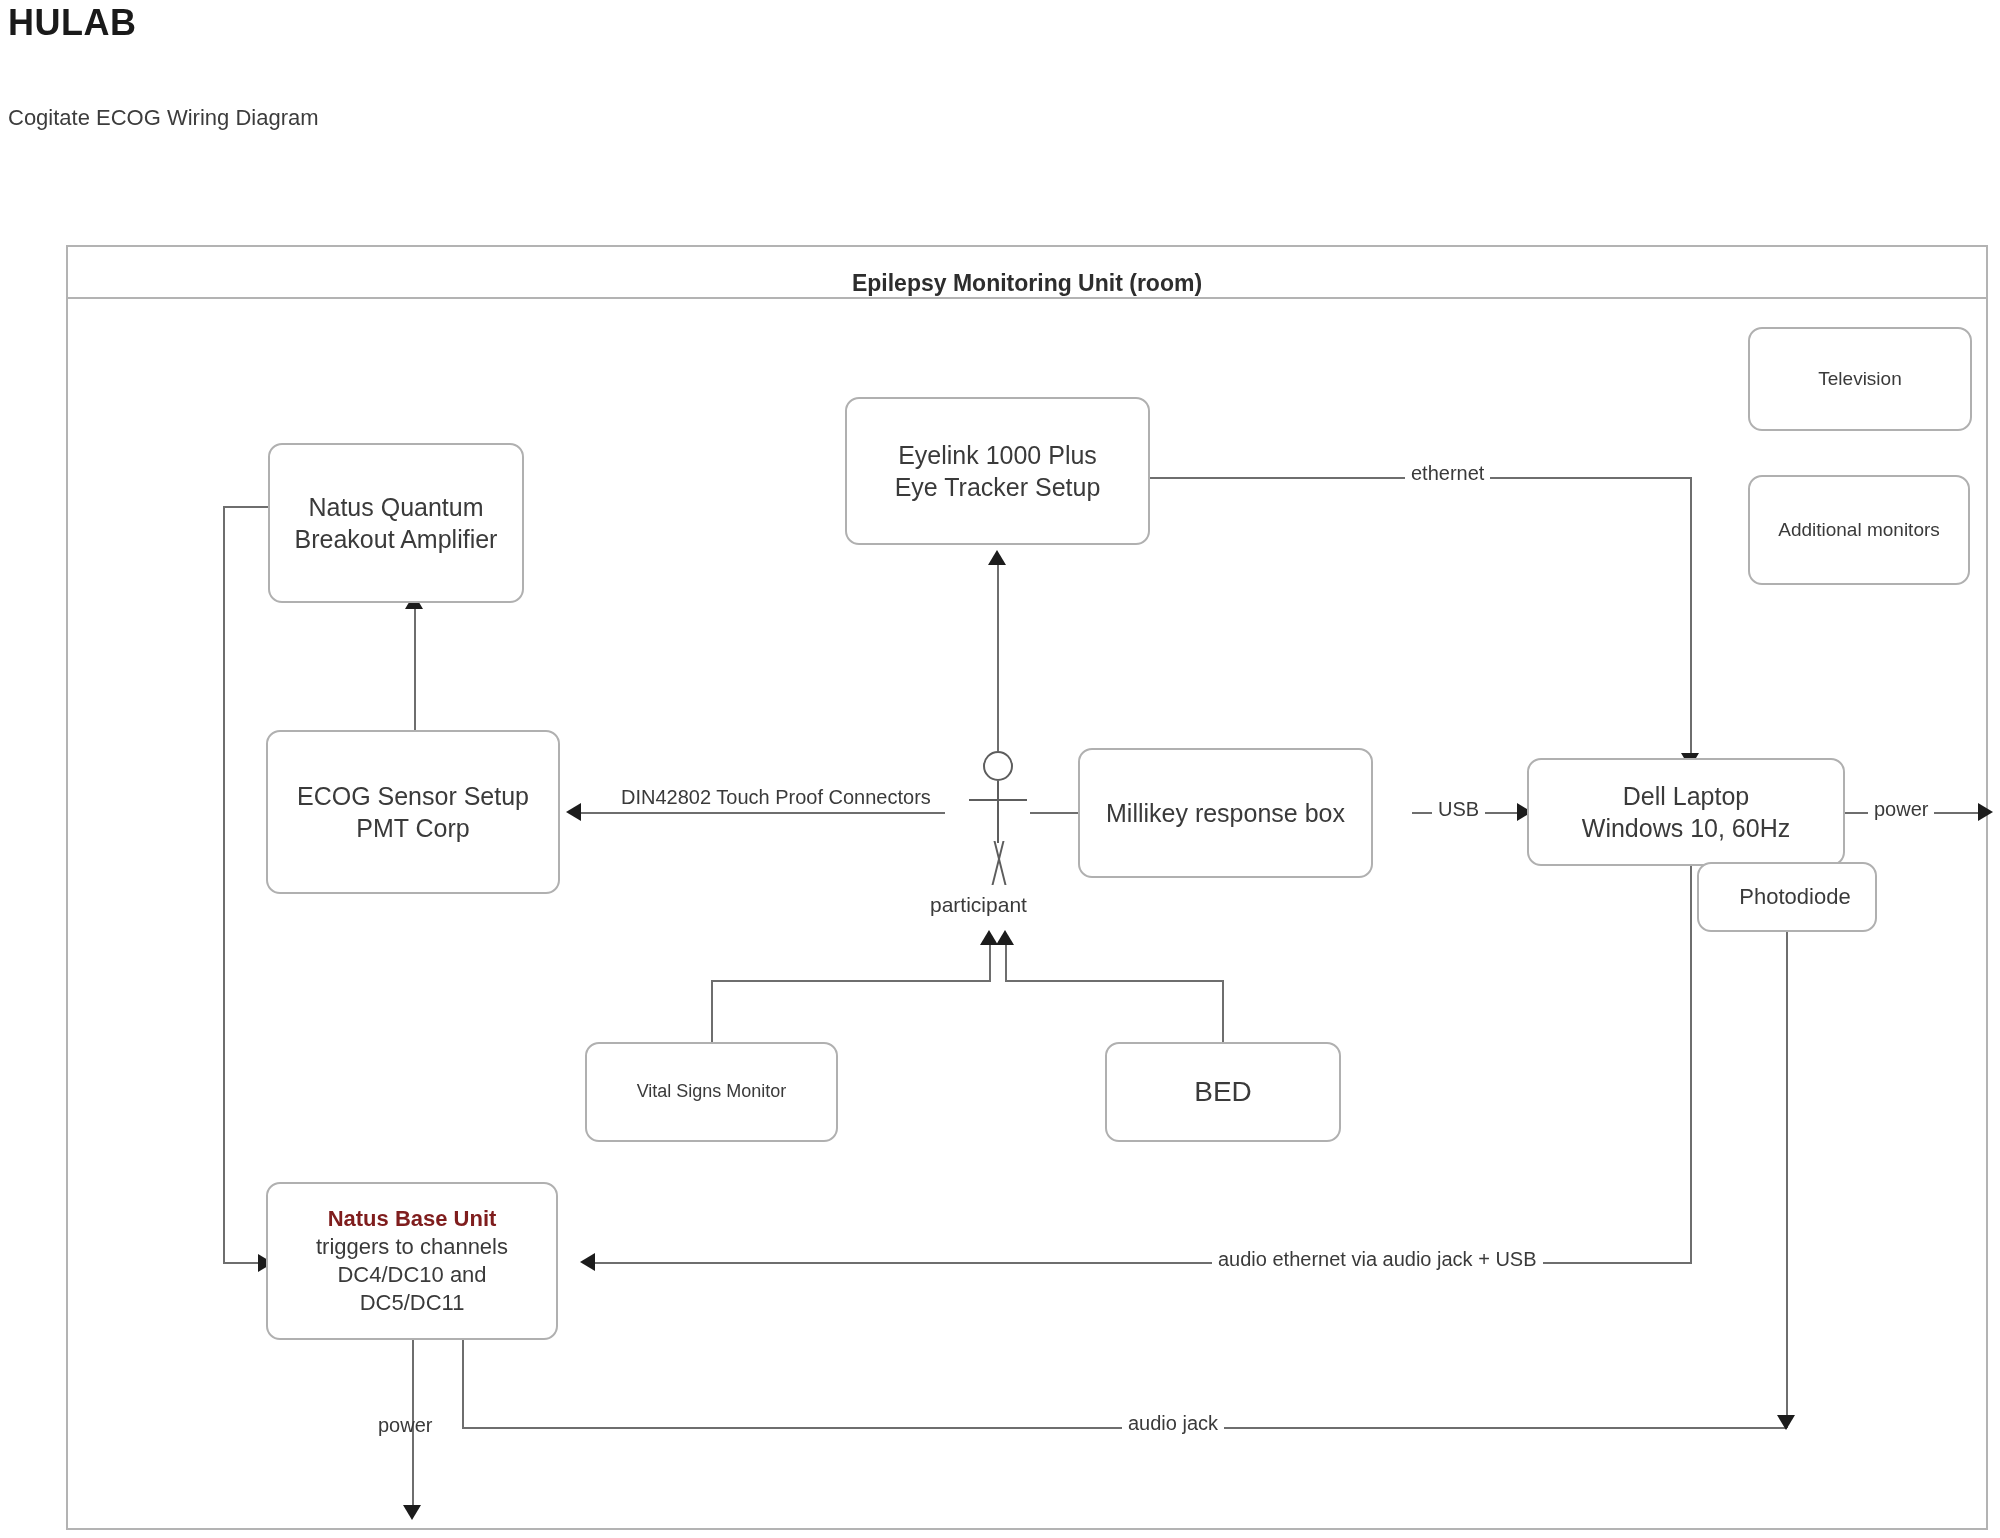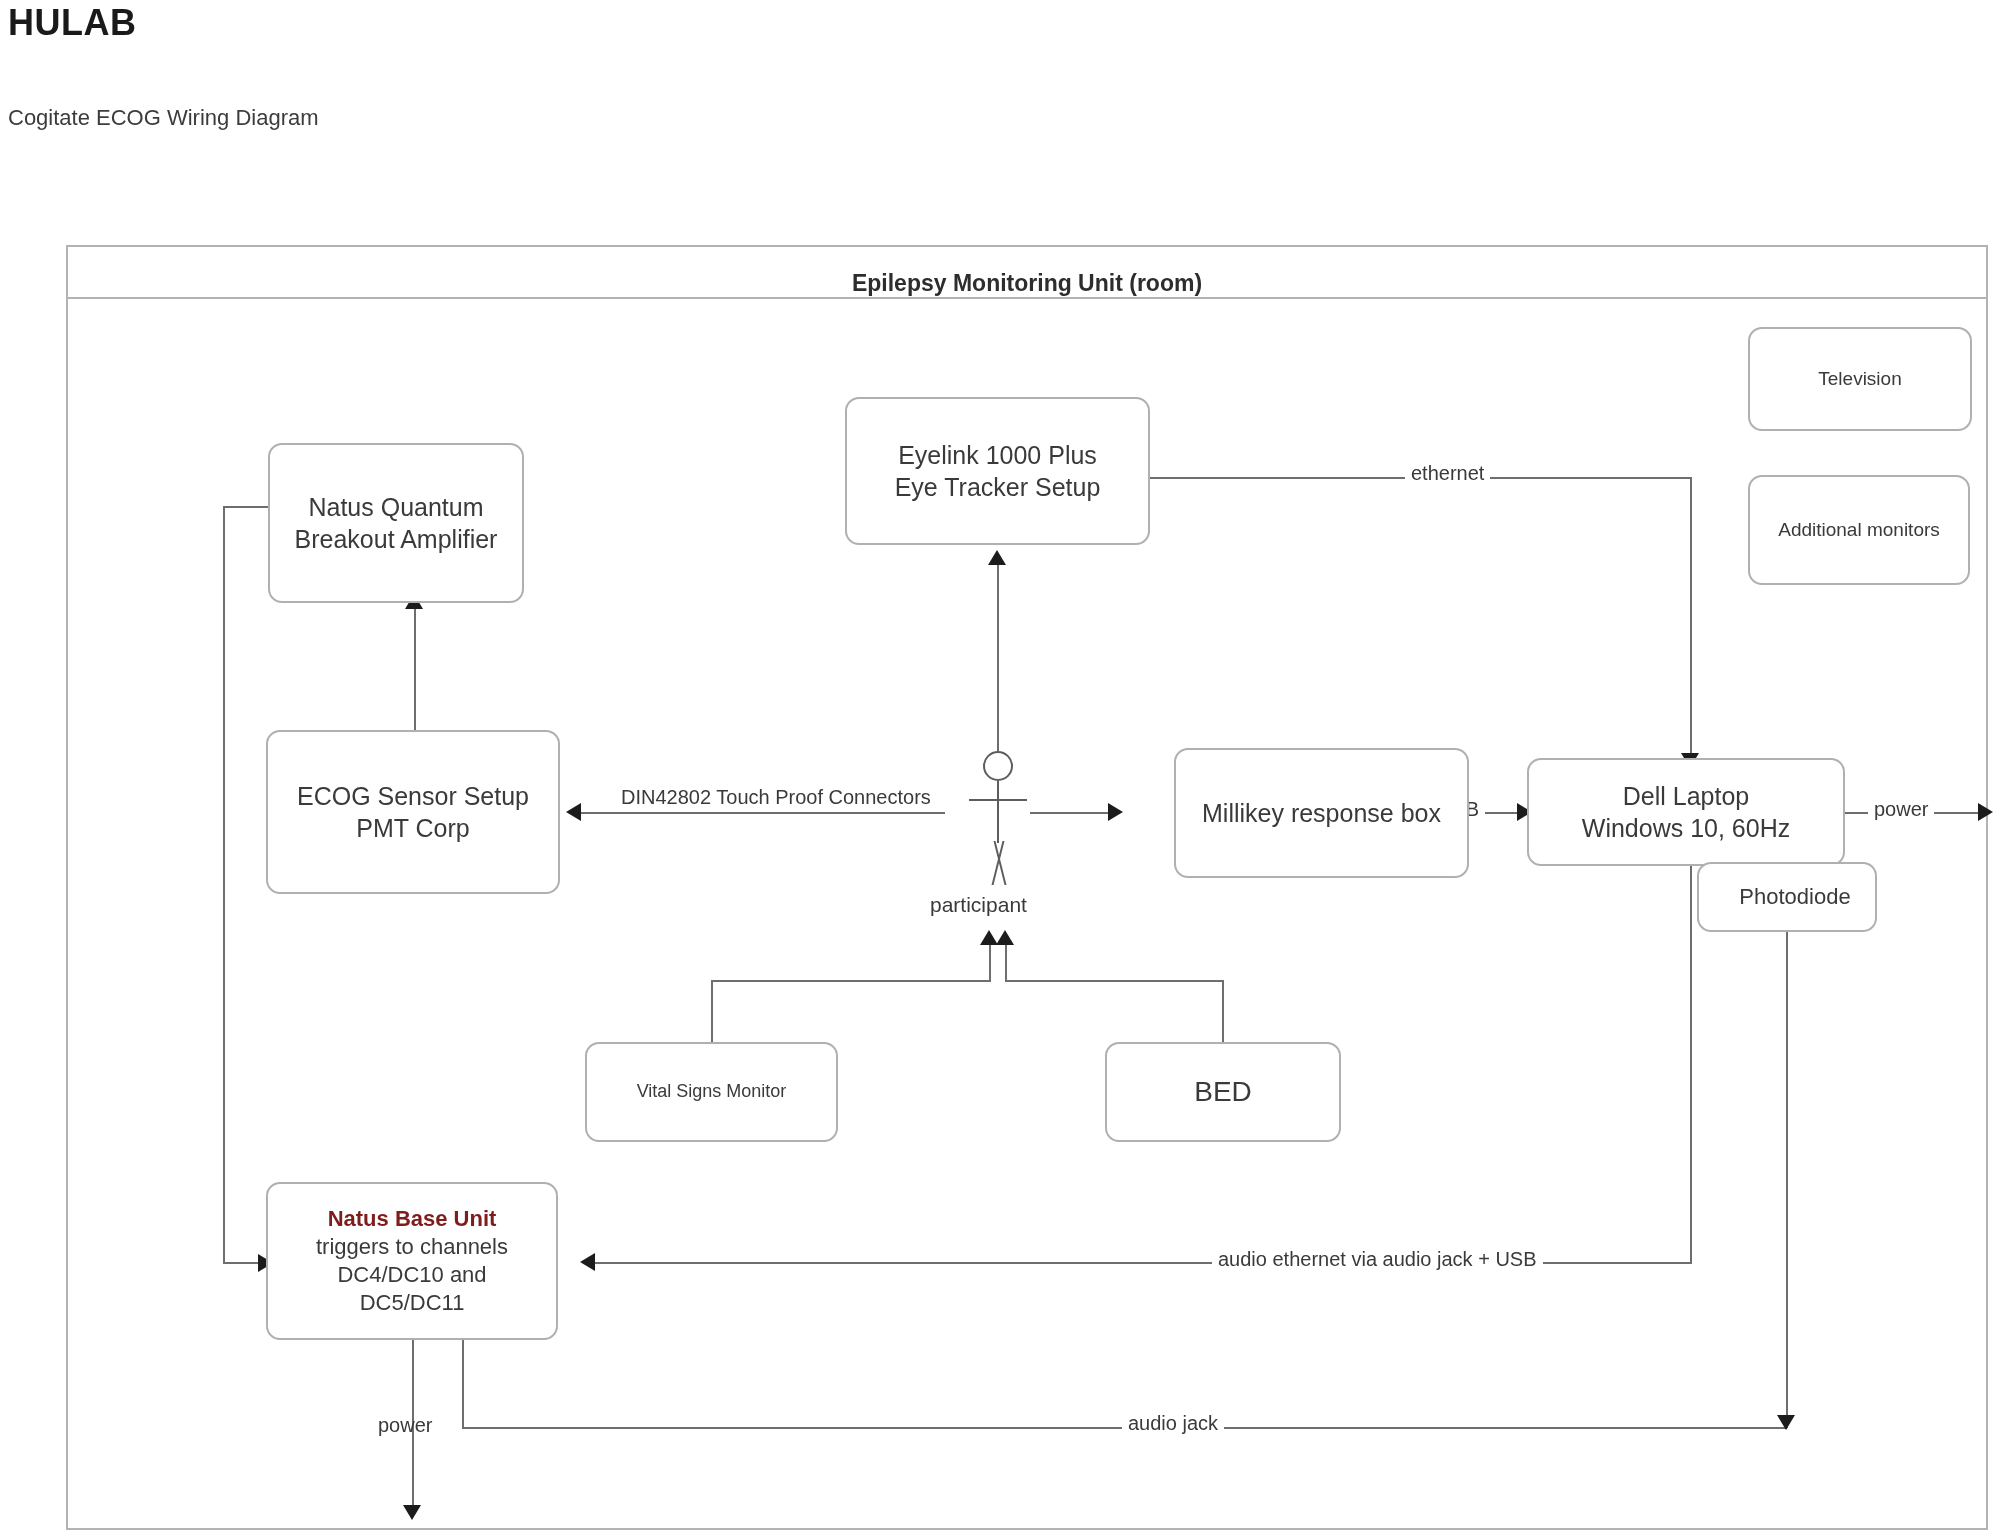--- a/index.html
+++ b/index.html
@@ -141,21 +141,21 @@
 </div>
 
 <div class="node t18" style="left:1748px;top:327px;width:224px;height:104px;">
   <span>Television</span>
 </div>
 
 <div class="node t18" style="left:1748px;top:475px;width:222px;height:110px;">
   <span>Additional monitors</span>
 </div>
 
-<div class="node t24" style="left:1174px;top:748px;width:295px;height:130px;">
+<div class="node t24" style="left:1078px;top:748px;width:295px;height:130px;">
   <span>Millikey response box</span>
 </div>
 
 <div class="node t24" style="left:1527px;top:758px;width:318px;height:108px;">
   <div>
     <span class="ln">Dell Laptop</span>
     <span class="ln">Windows 10, 60Hz</span>
   </div>
 </div>
 

